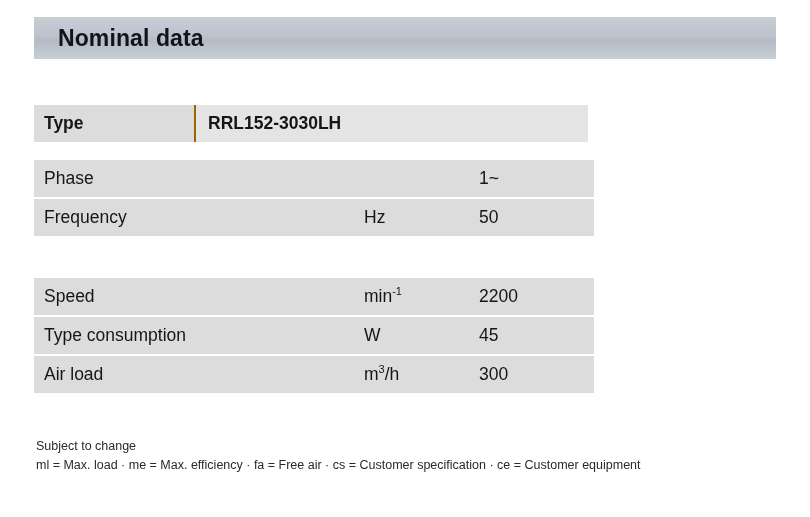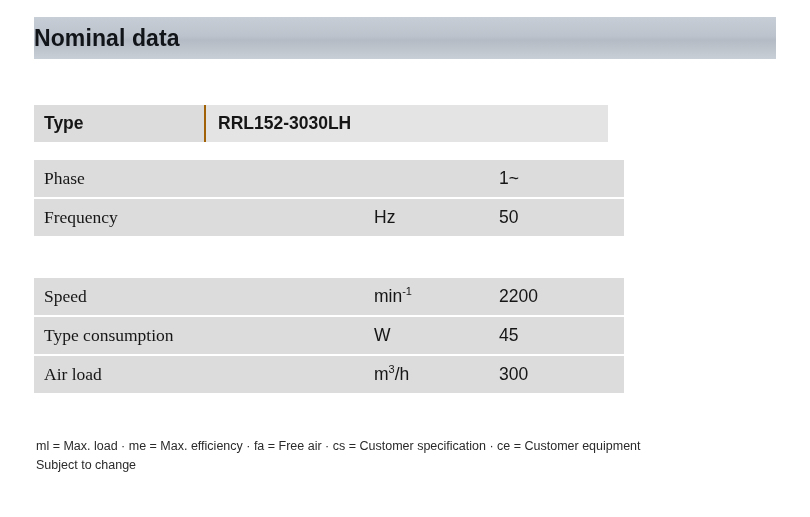--- a/index.html
+++ b/index.html
@@ -31,48 +31,48 @@
     width: 742px;
     height: 42px;
     background: linear-gradient(to bottom, #c8ced6 0%, #bcc3cc 45%, #b4bbc4 55%, #c9cfd6 100%);
     display: flex;
     align-items: center;
   }
   .title-bar .title-text {
     font-size: 23px;
     font-weight: bold;
     color: #111418;
-    padding-left: 0;
+    padding-left: 24px;
     letter-spacing: 0.1px;
   }
 
   
   .table-block {
     position: absolute;
     left: 34px;
   }
   table.spec {
     border-collapse: separate;
     border-spacing: 0;
     table-layout: fixed;
     width: 530px;
   }
   table.spec td {
     height: 37px;
     vertical-align: middle;
     font-size: 17.5px;
-    padding: 0 10px 0 10px;
+    padding: 0 0 0 10px;
     background: #dcdcdc;
     color: #161616;
     border-bottom: 2px solid #ffffff;
   }
   table.spec tr:last-child td {
     border-bottom: none;
   }
-  td.col-label { width: 310px; font-family: Liberation Serif, serif; }
+  td.col-label { width: 310px; }
   td.col-unit  { width: 105px; }
   td.col-value { width: 115px; }
 
   
   .type-table td {
     font-weight: bold;
     font-size: 18.5px;
     height: 40px;
   }
   .type-table td.type-key {
@@ -161,17 +161,17 @@
         <tr>
           <td class="col-label">Air load</td>
           <td class="col-unit"><span>m</span><sup>3</sup><span>/h</span></td>
           <td class="col-value">300</td>
         </tr>
       </tbody>
     </table>
   </div>
 
   <div class="footnote">
+    <div>Subject to change</div>
     <div>ml = Max. load · me = Max. efficiency · fa = Free air · cs = Customer specification · ce = Customer equipment</div>
-    <div>Subject to change</div>
   </div>
 
 </div>
 
 </body></html>

